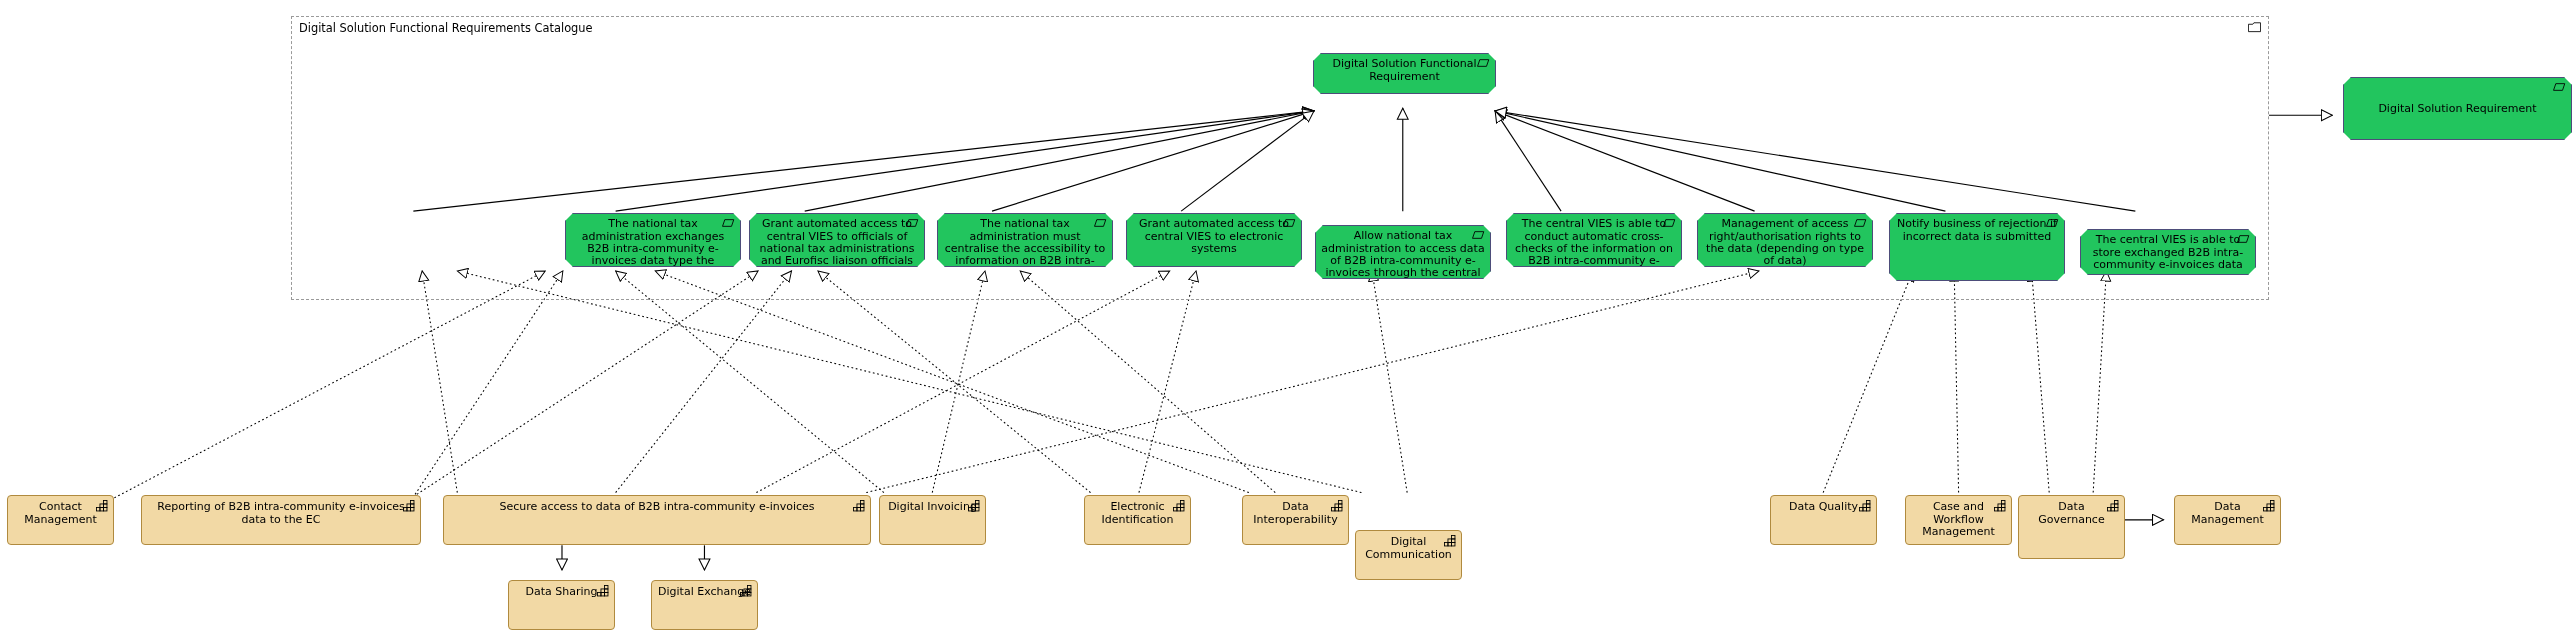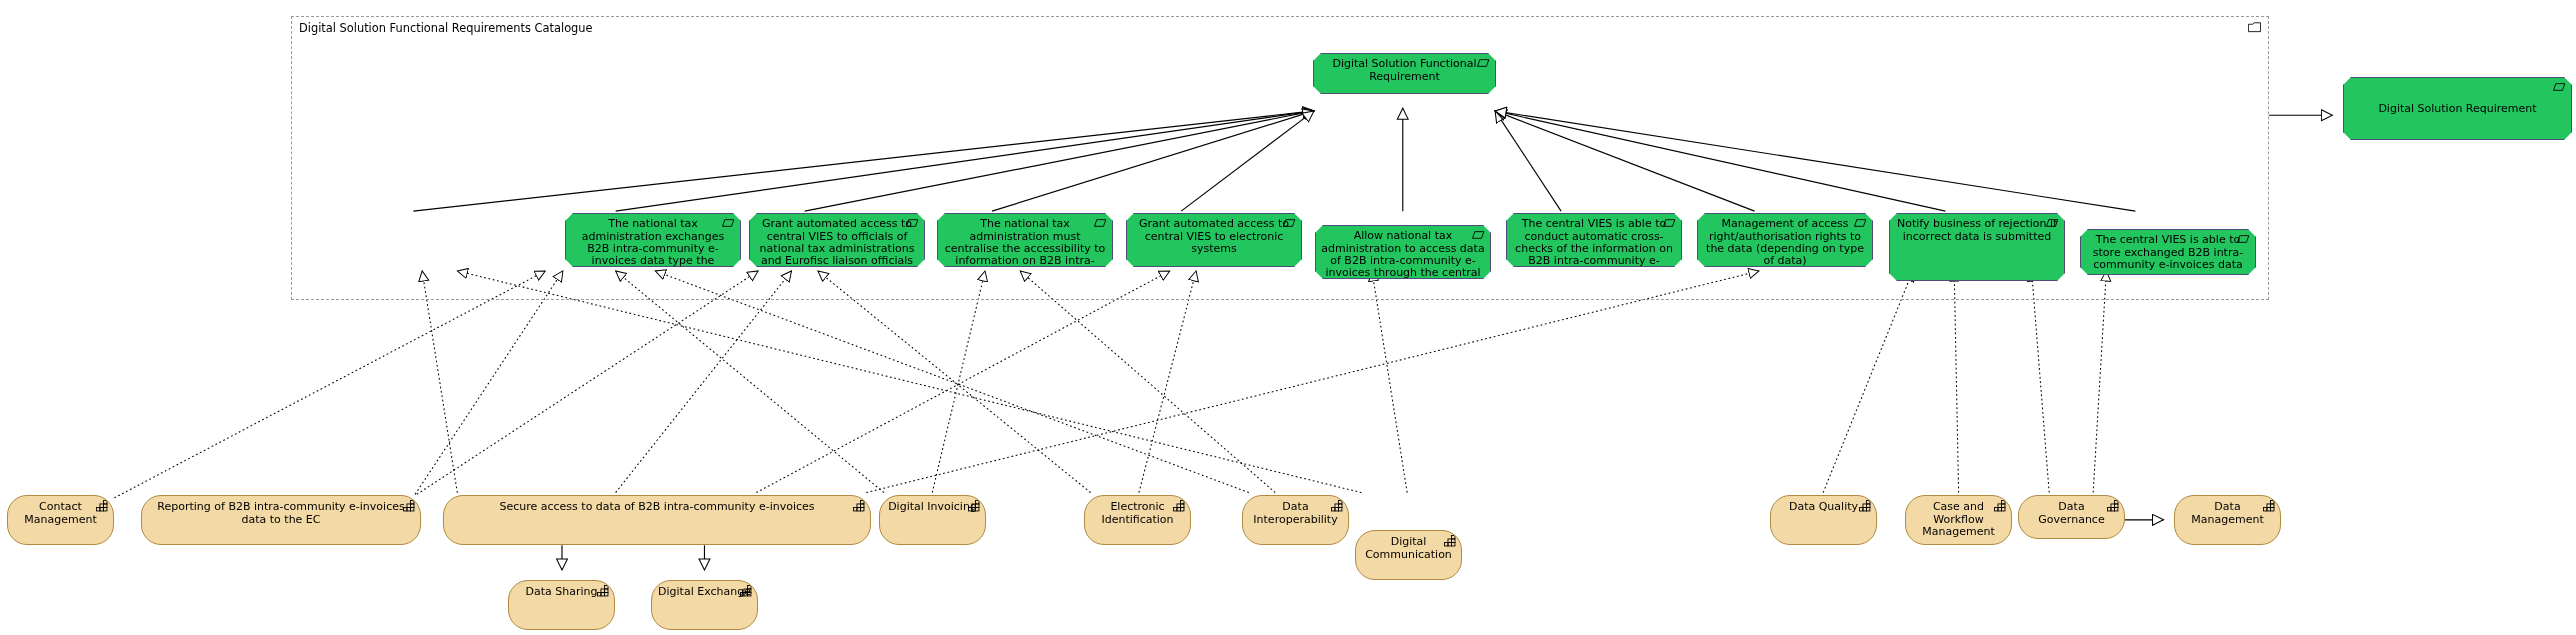--- a/index.html
+++ b/index.html
@@ -76,21 +76,21 @@
     top: 5.3px;
     width: 12.3px;
     height: 8px;
   }
   
   .cap {
     position: absolute;
     box-sizing: border-box;
     background: #f2d9a5;
     border: 0.9px solid #b08a3e;
-    border-radius: 20px;
+    border-radius: 4px;
     overflow: hidden;
   }
   .cap-label {
     position: absolute;
     left: 5.3px;
     right: 5.3px;
     top: 5.3px;
     text-align: center;
     font-size: 11px;
     line-height: 12.3px;
@@ -362,21 +362,21 @@
       <g fill="none" stroke="#000" stroke-width="1">
         <rect x="0.5" y="8.5" width="4" height="4"></rect>
           <rect x="4.5" y="8.5" width="4" height="4"></rect>
         <rect x="8.5" y="8.5" width="4" height="4"></rect>
           <rect x="4.5" y="4.5" width="4" height="4"></rect>
         <rect x="8.5" y="4.5" width="4" height="4"></rect>
           <rect x="8.5" y="0.5" width="4" height="4"></rect>
       </g>
       </svg>
   </div>
-  <div class="cap" style="left:2018px; top:495px; width:107px; height:44px;">
+  <div class="cap" style="left:2018px; top:495px; width:107px; height:64px;">
     <div class="cap-label">Data Governance</div>
     <svg class="cap-icon" viewBox="0 0 14 13">
       <g fill="none" stroke="#000" stroke-width="1">
         <rect x="0.5" y="8.5" width="4" height="4"></rect>
           <rect x="4.5" y="8.5" width="4" height="4"></rect>
         <rect x="8.5" y="8.5" width="4" height="4"></rect>
           <rect x="4.5" y="4.5" width="4" height="4"></rect>
         <rect x="8.5" y="4.5" width="4" height="4"></rect>
           <rect x="8.5" y="0.5" width="4" height="4"></rect>
       </g>

